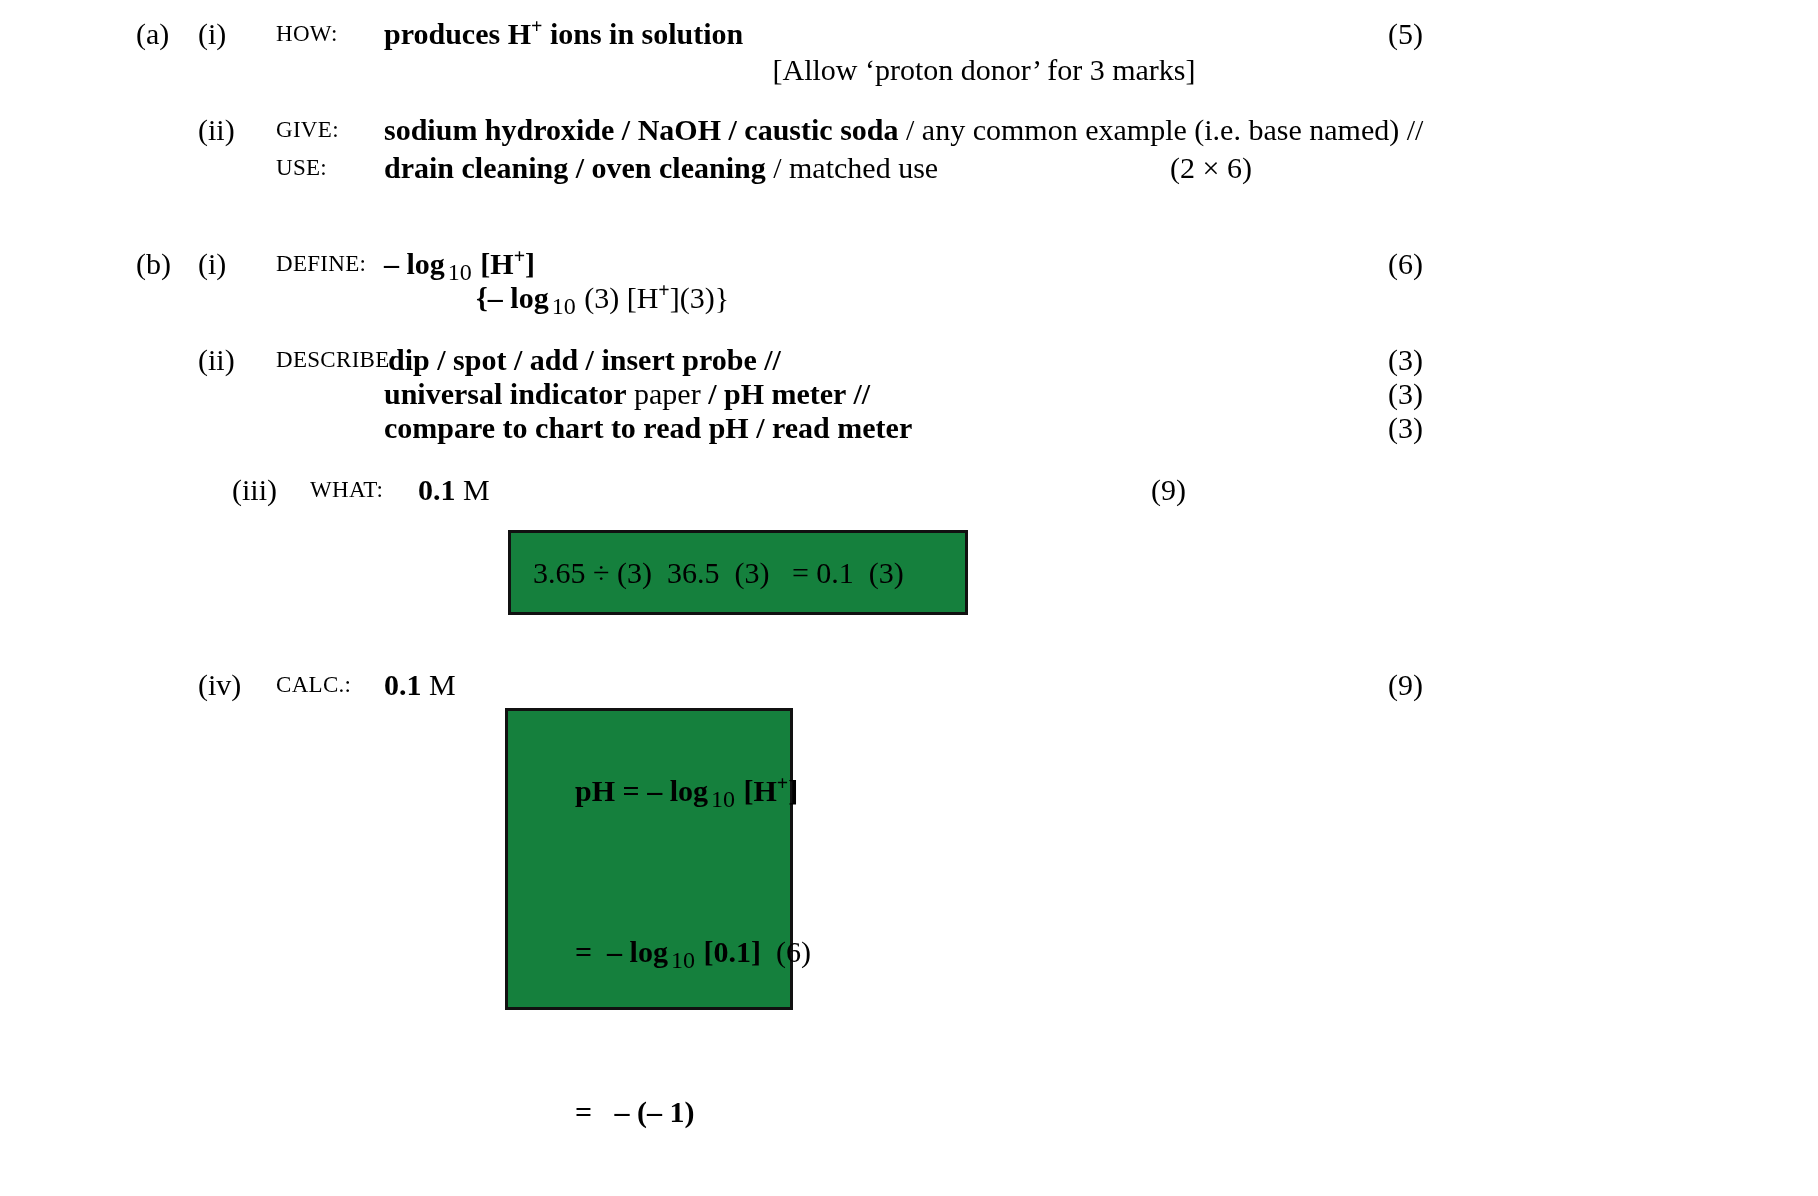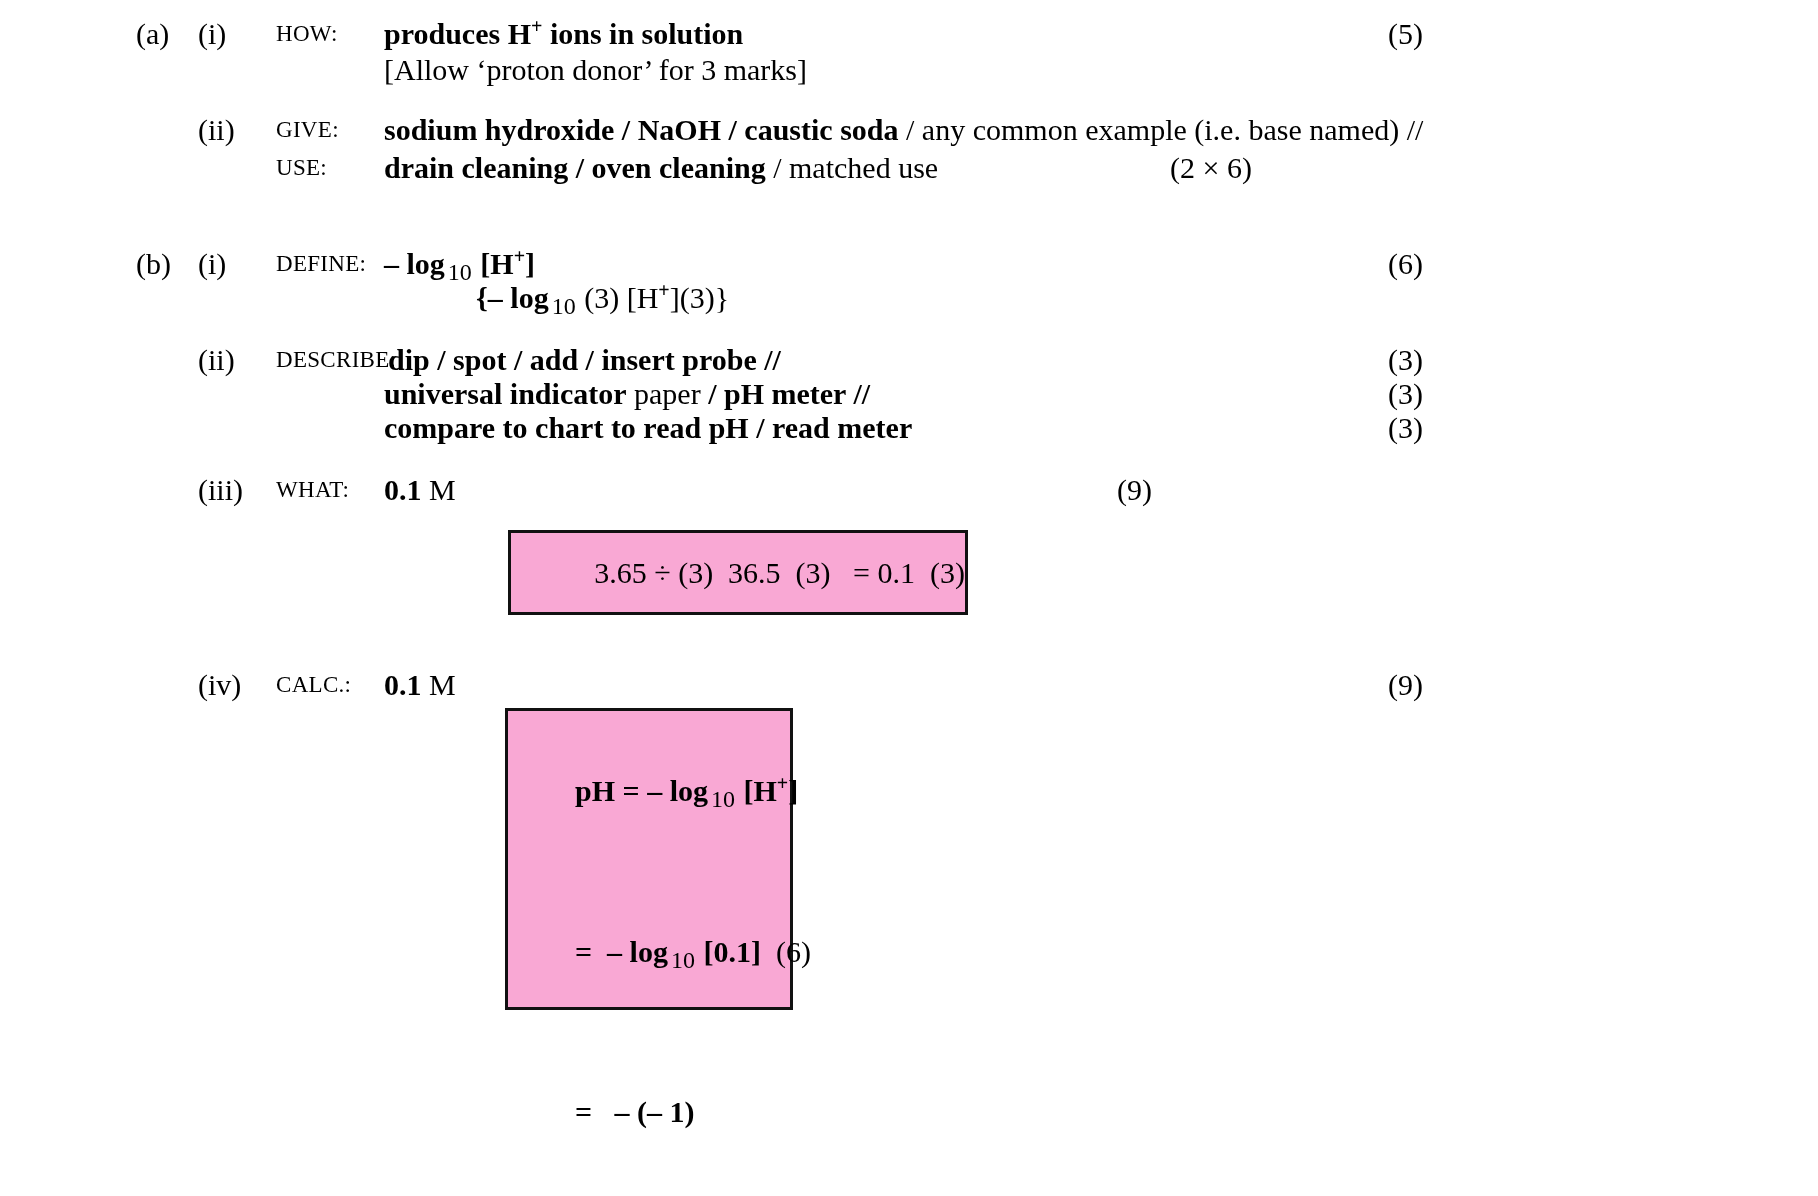--- a/index.html
+++ b/index.html
@@ -87,45 +87,44 @@
     font-weight: bold;
     vertical-align: baseline;
     position: relative;
     top: -11px;
   }
 
   
   .abs { position: absolute; }
 
   .line-a1      { top: 14px;  left: 0; width: 1818px; }
-  .line-a1-sub  { top: 50px;  left: 0; width: 1584px; }
+  .line-a1-sub  { top: 50px;  left: 0; width: 1584px; text-align: center; }
   .line-a2      { top: 110px; left: 0; width: 1818px; }
   .line-a2-use  { top: 148px; left: 0; width: 1600px; }
 
   .line-b1      { top: 244px; left: 0; width: 1818px; }
   .line-b1-sub  { top: 278px; left: 0; width: 1763px; }
 
   .line-b2      { top: 340px; left: 0; width: 1818px; }
   .line-b2-l2   { top: 374px; left: 0; width: 1818px; }
   .line-b2-l3   { top: 408px; left: 0; width: 1818px; }
 
-  .line-b3      { top: 470px; left: 0; width: 1547px; }
+  .line-b3      { top: 470px; left: 0; width: 1547px; padding-left: 34px; }
   .line-b4      { top: 665px; left: 0; width: 1818px; }
 
   
   .indent-body { padding-left: 384px; }
   .indent-brace{ padding-left: 476px; }
 
   
   .calc-box {
     position: absolute;
     border: 3px solid #111111;
-    background: #f9a8d4;
+    background: #15803d;
     box-sizing: border-box;
-    justify-content: flex-end;
   }
   .box1 {
     left: 508px;
     top: 530px;
     width: 460px;
     height: 85px;
     display: flex;
     align-items: center;
     padding-left: 22px;
   }

